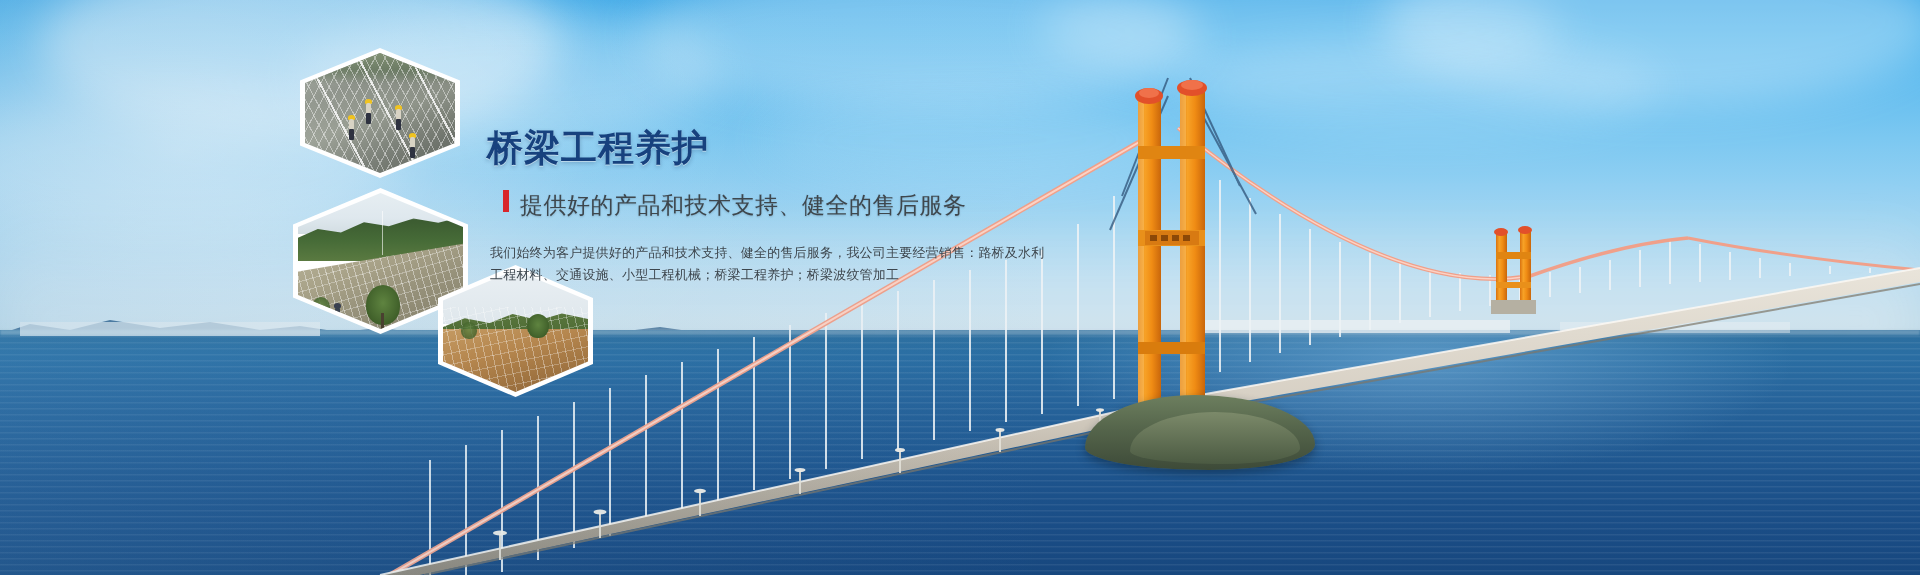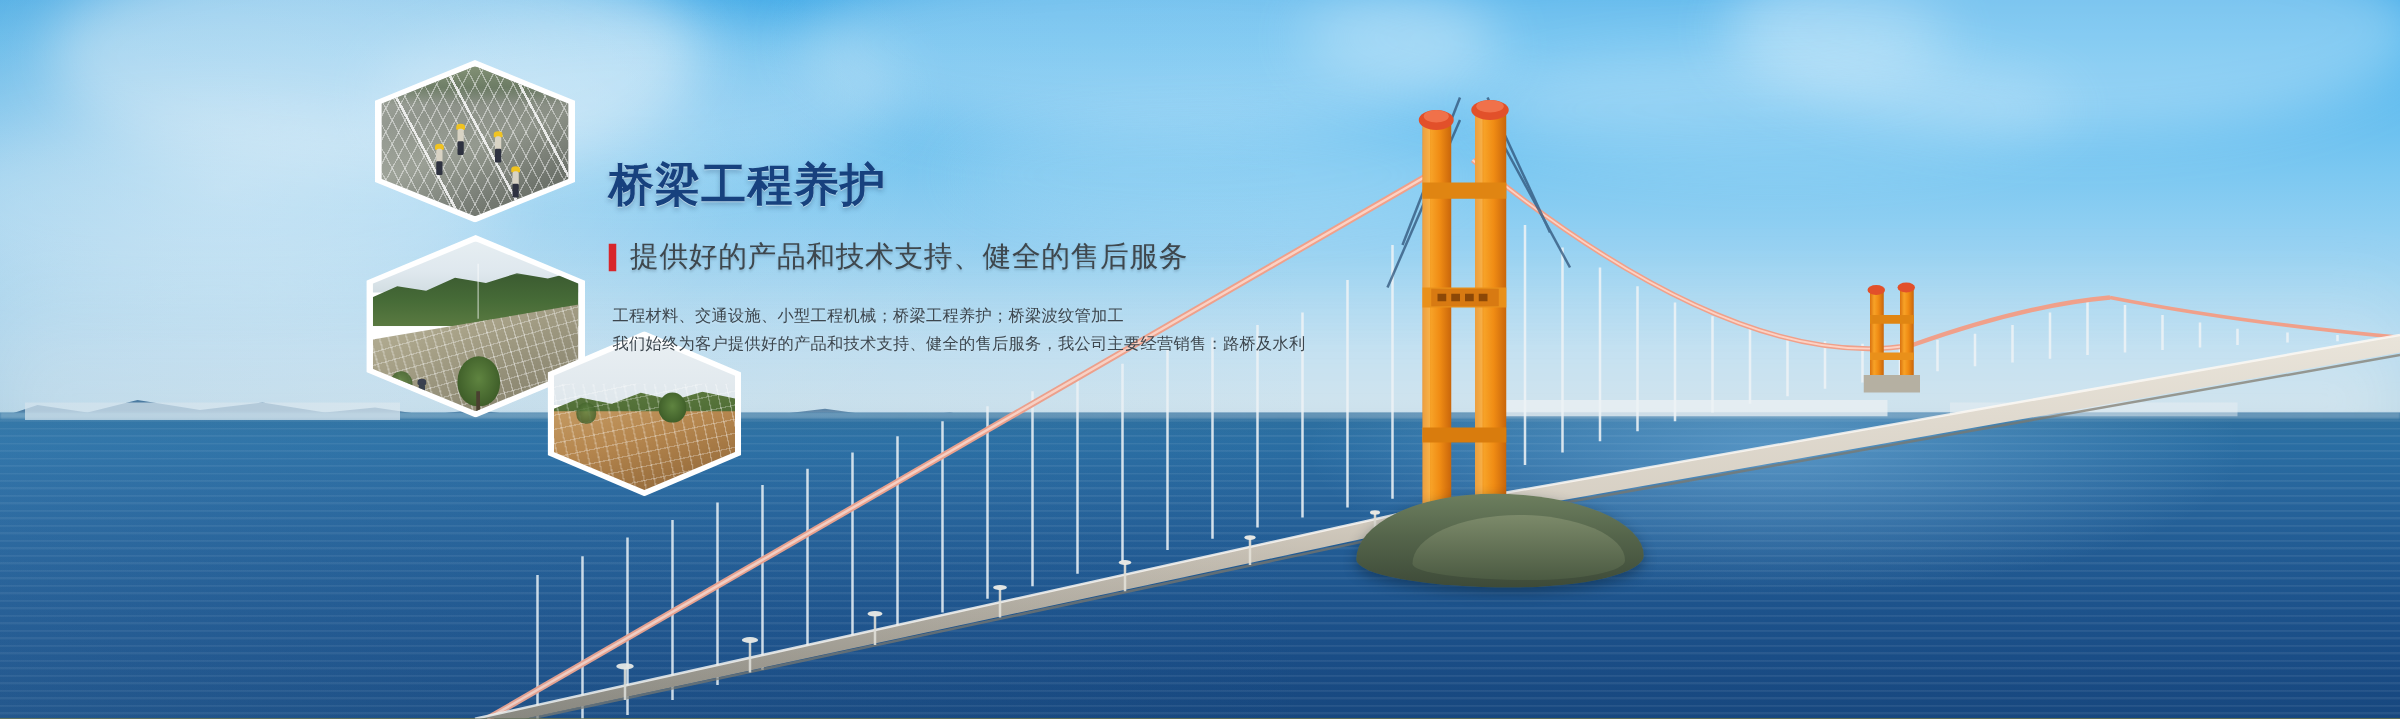--- a/index.html
+++ b/index.html
@@ -9,21 +9,21 @@
   }
   body {
     font-family: "Liberation Sans", "DejaVu Sans", sans-serif;
   }
 
   .banner {
     position: relative;
     width: 1920px;
     height: 575px;
     overflow: hidden;
-    background: #fde047;
+    background: #c4b5fd;
   }
 
   
   .sky {
     position: absolute;
     left: 0; top: 0;
     width: 1920px;
     height: 420px;
     background:
       linear-gradient(180deg,
@@ -288,23 +288,24 @@
   }
   .headline-sub {
     font-size: 27px;
     font-weight: bold;
     color: #3c4449;
     letter-spacing: 0.5px;
     text-shadow: 0 1px 0 rgba(255,255,255,0.35), 0 1px 3px rgba(30,45,60,0.25);
   }
   .subline {
     display: flex;
-    align-items: center;
+    align-items: flex-start;
     margin-top: 17px;
     white-space: nowrap;
+    margin-left: 16px;
   }
   .subline-bar {
     width: 6px;
     height: 22px;
     background: #d8262b;
     margin-right: 11px;
     flex: 0 0 auto;
   }
   .subline-text {
     font-size: 23px;
@@ -582,19 +583,19 @@
     <div class="headline">
       <span class="headline-main">桥梁工程养护</span>
     </div>
 
     <div class="subline">
       <span class="subline-bar"></span>
       <span class="subline-text">提供好的产品和技术支持、健全的售后服务</span>
     </div>
 
     <div class="para">
+      <div class="para-line">我们始终为客户提供好的产品和技术支持、健全的售后服务，我公司主要经营销售：路桥及水利</div>
       <div class="para-line">工程材料、交通设施、小型工程机械；桥梁工程养护；桥梁波纹管加工</div>
-      <div class="para-line">我们始终为客户提供好的产品和技术支持、健全的售后服务，我公司主要经营销售：路桥及水利</div>
     </div>
 
   </div>
 
 </div>
 
 </body></html>

